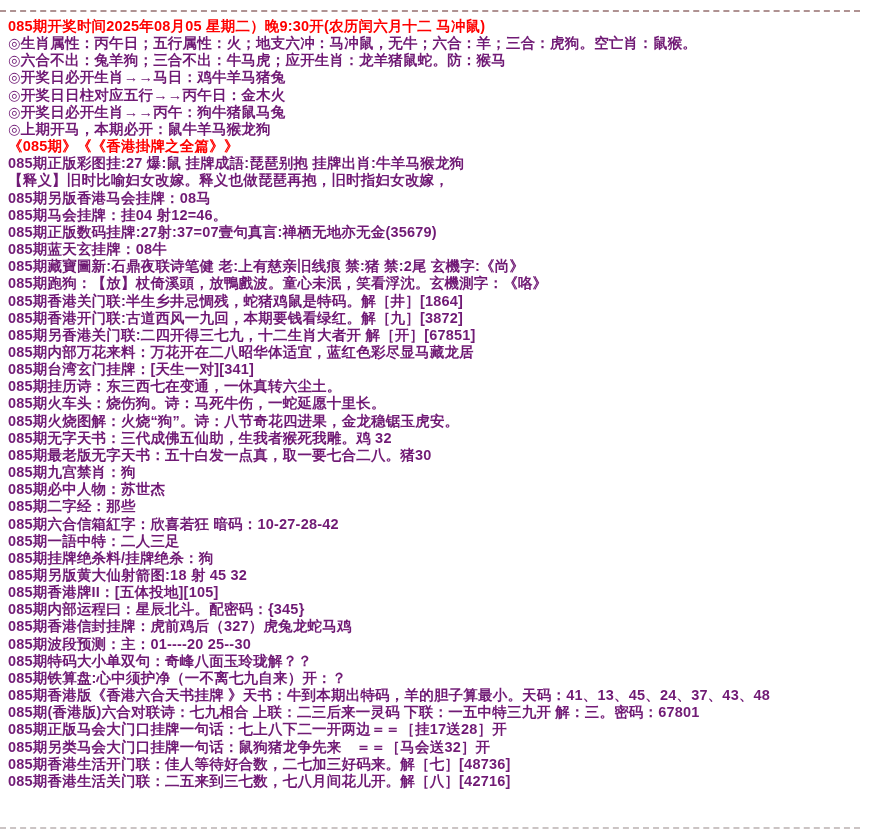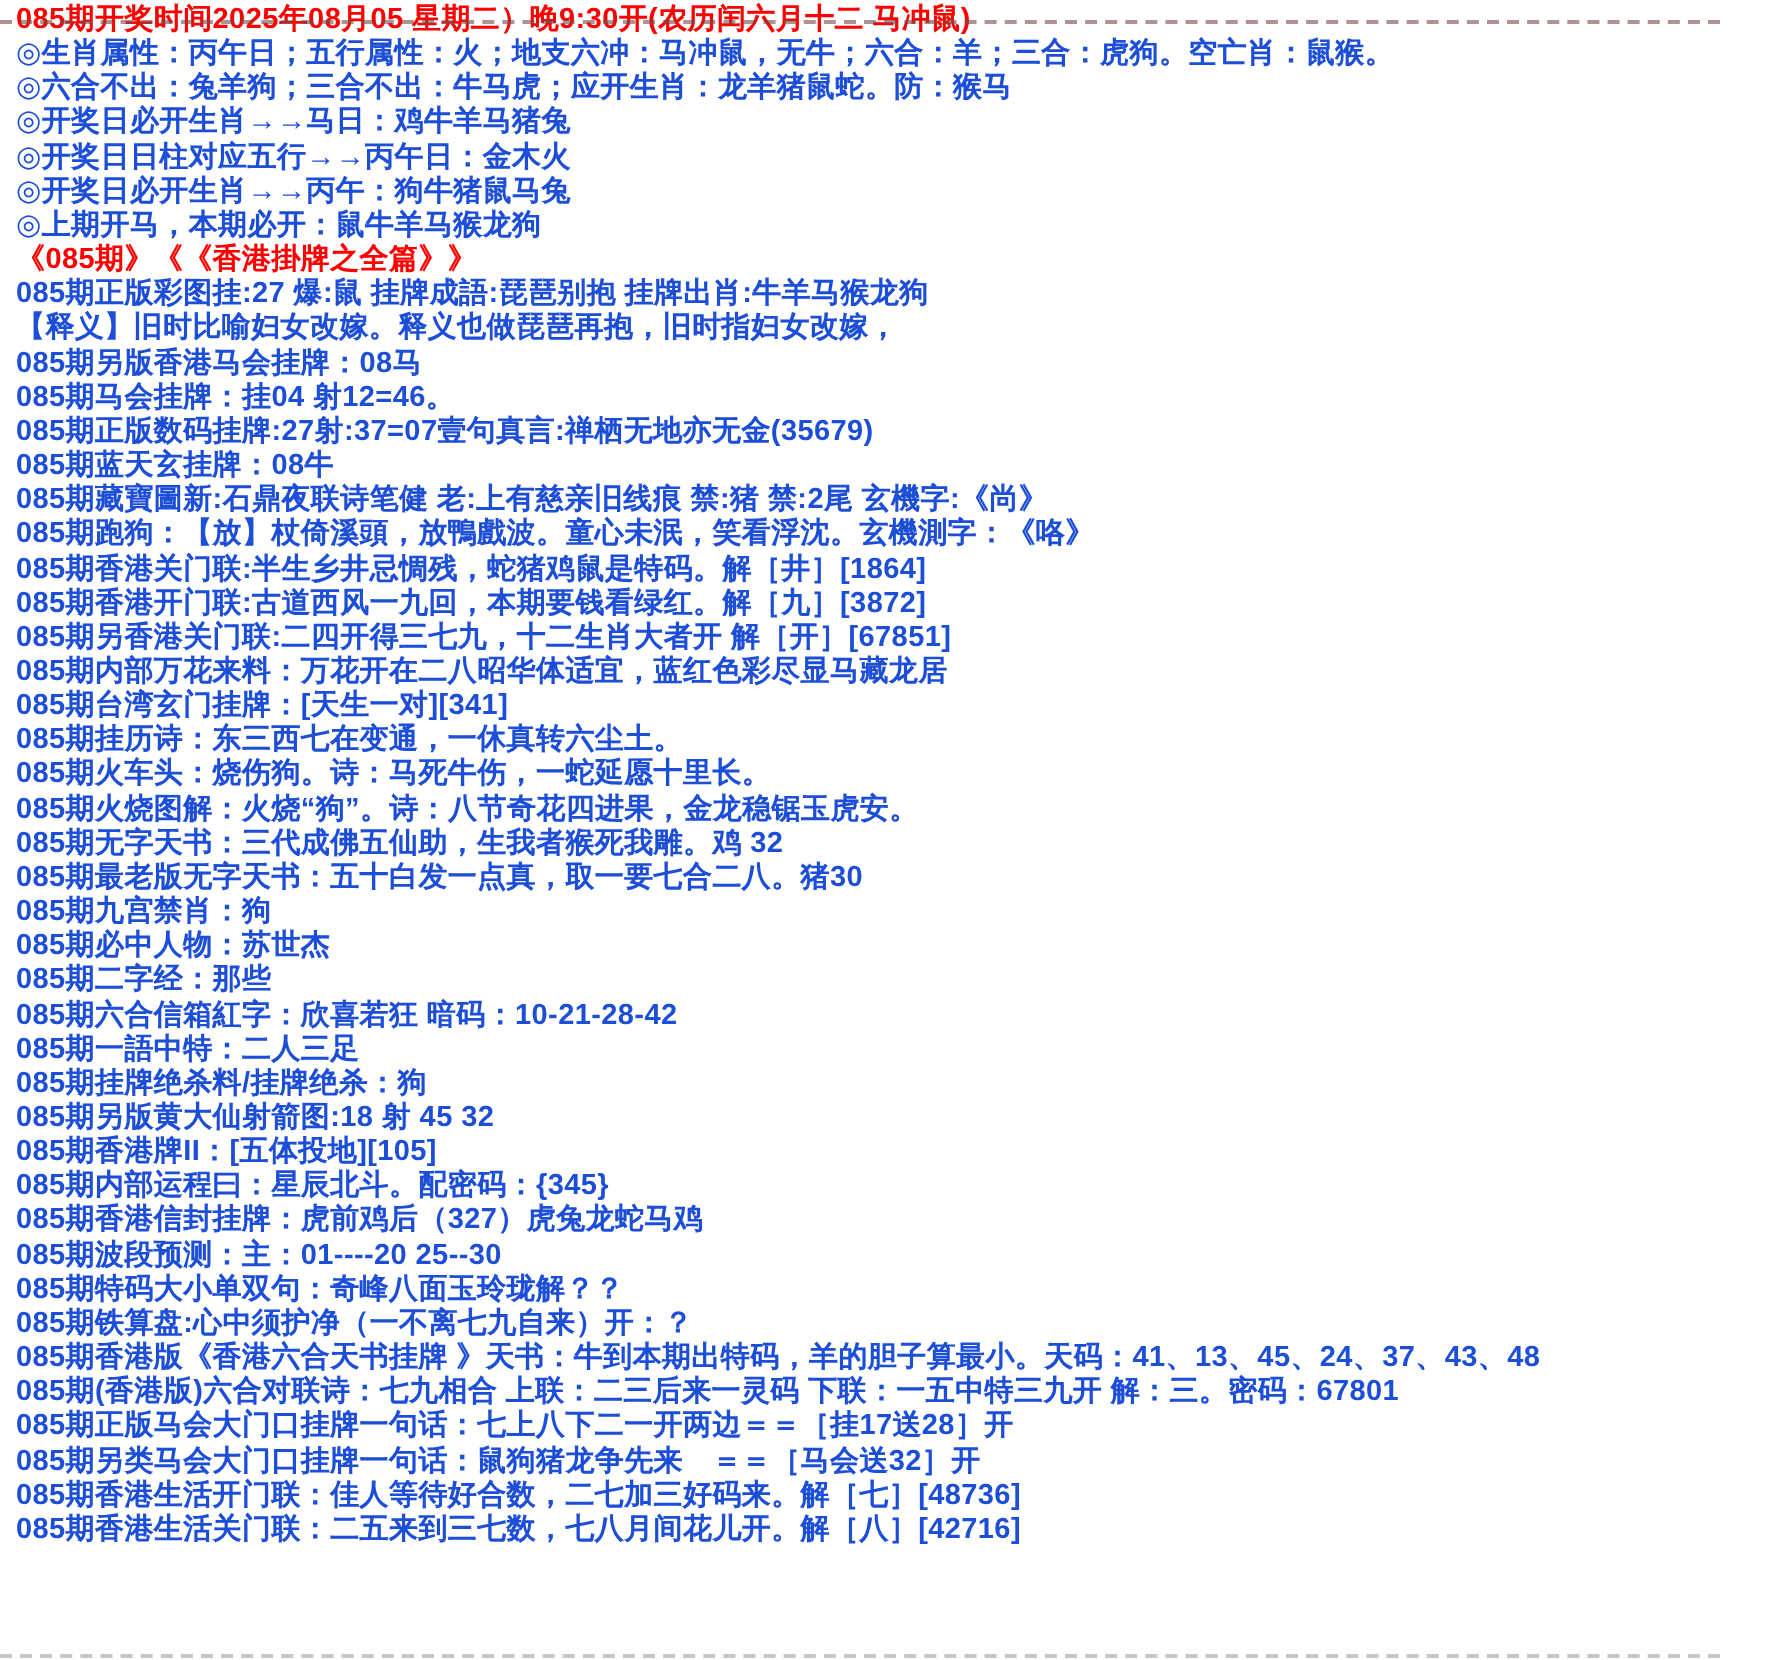--- a/index.html
+++ b/index.html
@@ -11,31 +11,31 @@
     width: 886px;
     height: 830px;
     overflow: hidden;
     font-family: "Liberation Sans", "DejaVu Sans", sans-serif;
   }
   .page {
     position: relative;
     width: 860px;
     height: 830px;
     box-sizing: border-box;
-    padding: 2px 4px 0 8px;
+    padding: 18px 4px 0 8px;
   }
   .lines {
     position: relative;
     z-index: 1;
   }
   .line {
     font-size: 14.5px;
     line-height: 17.15px;
     font-weight: bold;
-    color: #1d4ed8;
+    color: #701a75;
     white-space: nowrap;
     letter-spacing: 0.2px;
   }
   .line.red {
     color: #fe0000;
   }
   .divider-top {
     position: absolute;
     left: 0;
     right: 0;
@@ -80,21 +80,21 @@
       <div class="line">085期内部万花来料：万花开在二八昭华体适宜，蓝红色彩尽显马藏龙居</div>
       <div class="line">085期台湾玄门挂牌：[天生一对][341]</div>
       <div class="line">085期挂历诗：东三西七在变通，一休真转六尘土。</div>
       <div class="line">085期火车头：烧伤狗。诗：马死牛伤，一蛇延愿十里长。</div>
       <div class="line">085期火烧图解：火烧“狗”。诗：八节奇花四进果，金龙稳锯玉虎安。</div>
       <div class="line">085期无字天书：三代成佛五仙助，生我者猴死我雕。鸡 32</div>
       <div class="line">085期最老版无字天书：五十白发一点真，取一要七合二八。猪30</div>
       <div class="line">085期九宫禁肖：狗</div>
       <div class="line">085期必中人物：苏世杰</div>
       <div class="line">085期二字经：那些</div>
-      <div class="line">085期六合信箱紅字：欣喜若狂 暗码：10-21-28-42</div>
+      <div class="line">085期六合信箱紅字：欣喜若狂 暗码：10-27-28-42</div>
       <div class="line">085期一語中特：二人三足</div>
       <div class="line">085期挂牌绝杀料/挂牌绝杀：狗</div>
       <div class="line">085期另版黄大仙射箭图:18 射 45 32</div>
       <div class="line">085期香港牌II：[五体投地][105]</div>
       <div class="line">085期内部运程曰：星辰北斗。配密码：{345}</div>
       <div class="line">085期香港信封挂牌：虎前鸡后（327）虎兔龙蛇马鸡</div>
       <div class="line">085期波段预测：主：01----20 25--30</div>
       <div class="line">085期特码大小单双句：奇峰八面玉玲珑解？？</div>
       <div class="line">085期铁算盘:心中须护净（一不离七九自来）开：？</div>
       <div class="line">085期香港版《香港六合天书挂牌 》天书：牛到本期出特码，羊的胆子算最小。天码：41、13、45、24、37、43、48</div>

